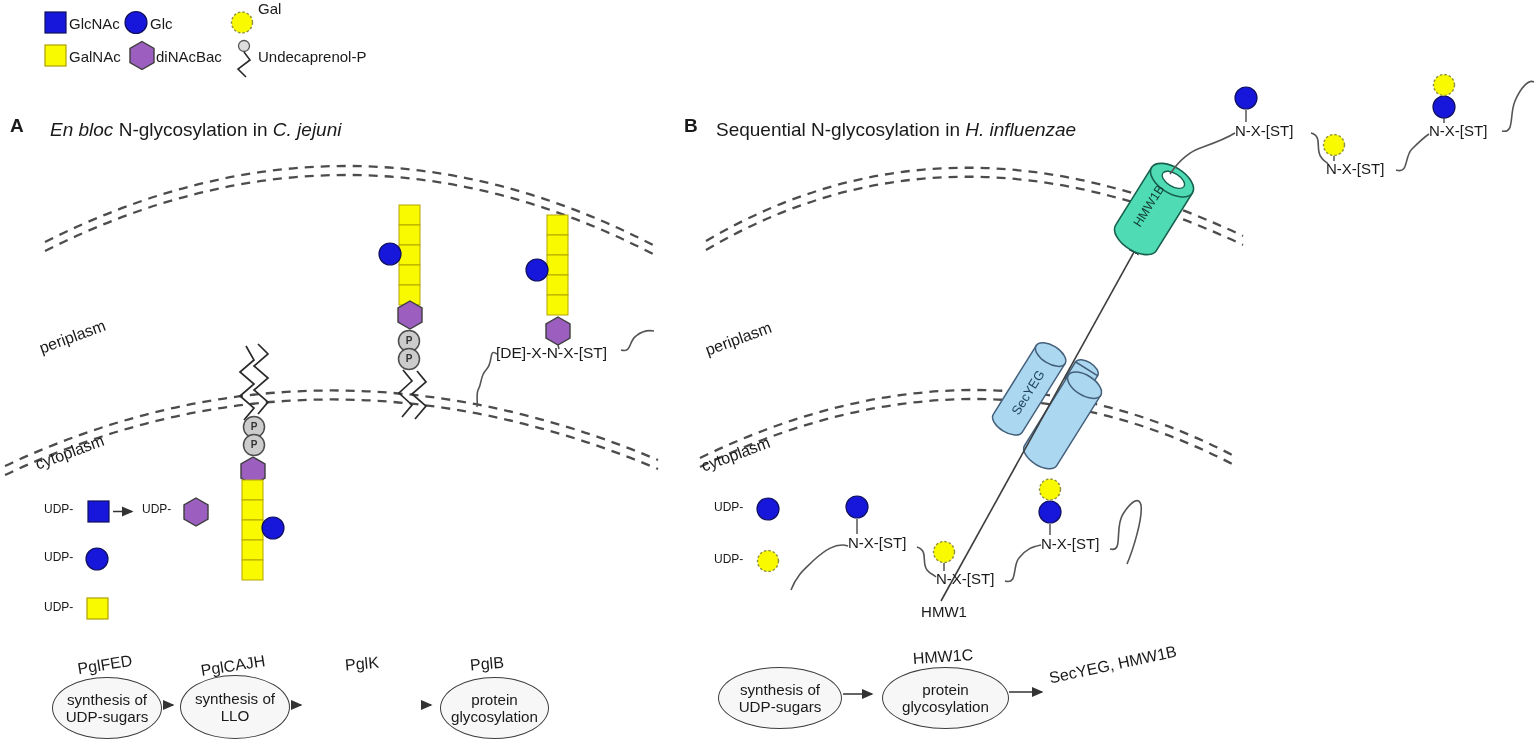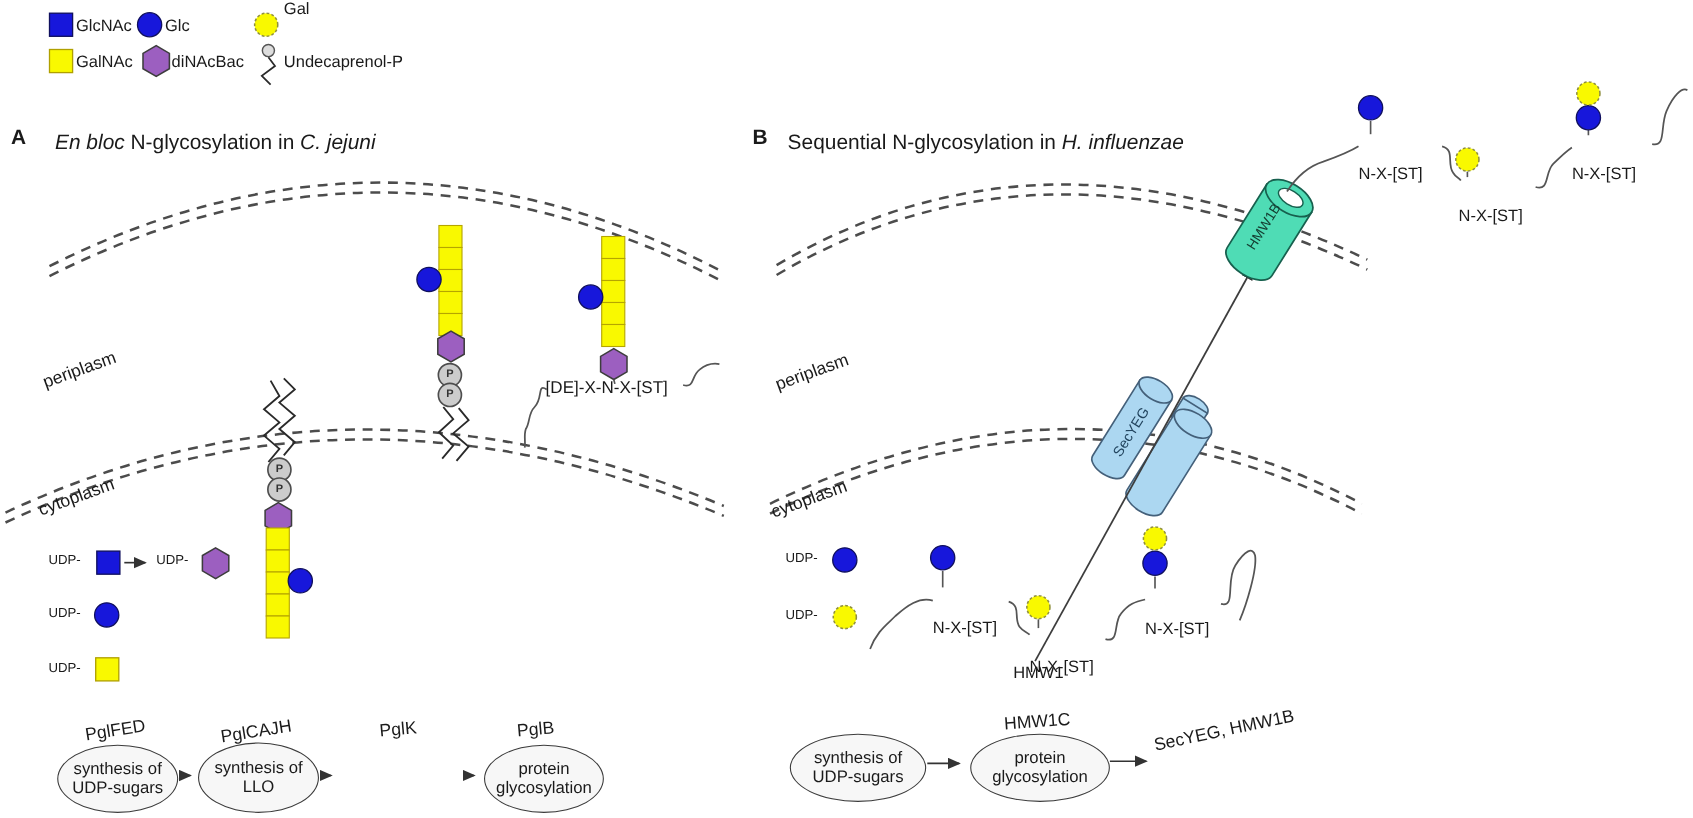--- a/index.html
+++ b/index.html
@@ -7,21 +7,21 @@
          font-family:"Liberation Sans",sans-serif;color:#1a1a1a;}
   .abs{position:absolute;}
   svg{position:absolute;left:0;top:0;}
   .lbl{font-size:15px;white-space:nowrap;}
   .t16{font-size:12px;white-space:nowrap;}
   .title{font-size:19px;white-space:nowrap;}
   .title .it{font-style:italic;}
   .letter{font-size:19px;font-weight:bold;}
   .rot20{transform:rotate(-20deg);transform-origin:left center;font-size:16px;white-space:nowrap;}
   .plbl{font-size:10px;font-weight:bold;color:#333;width:16px;text-align:center;}
-  .seq{font-size:15px;white-space:nowrap;margin-top:28px;}
+  .seq{font-size:15px;white-space:nowrap;}
   .seqA{font-size:15.5px;white-space:nowrap;}
   .enz{font-size:16px;white-space:nowrap;text-align:center;}
   .ellipse{background:#f7f7f7;border:1.6px solid #3c3c3c;border-radius:50%;
            display:flex;flex-direction:column;align-items:center;justify-content:center;
            font-size:15.2px;line-height:1.12;text-align:center;}
   .ellipse span{display:block;}
   .cyl-lbl{font-size:13px;white-space:nowrap;text-align:center;color:#143c30;}
 </style>
 </head>
 <body>

